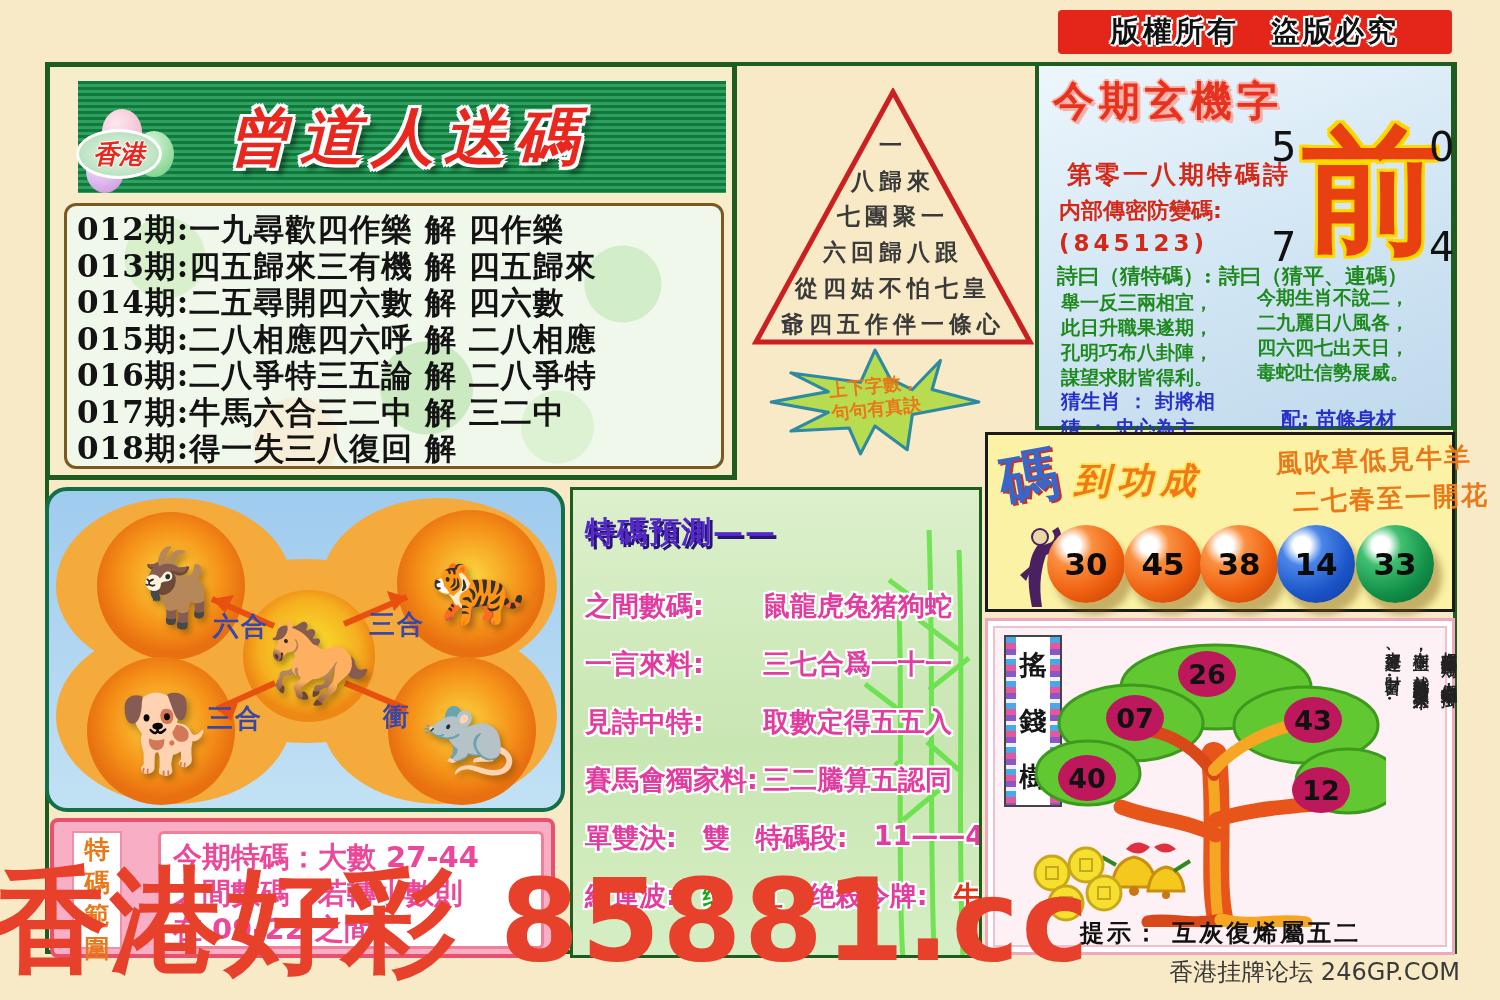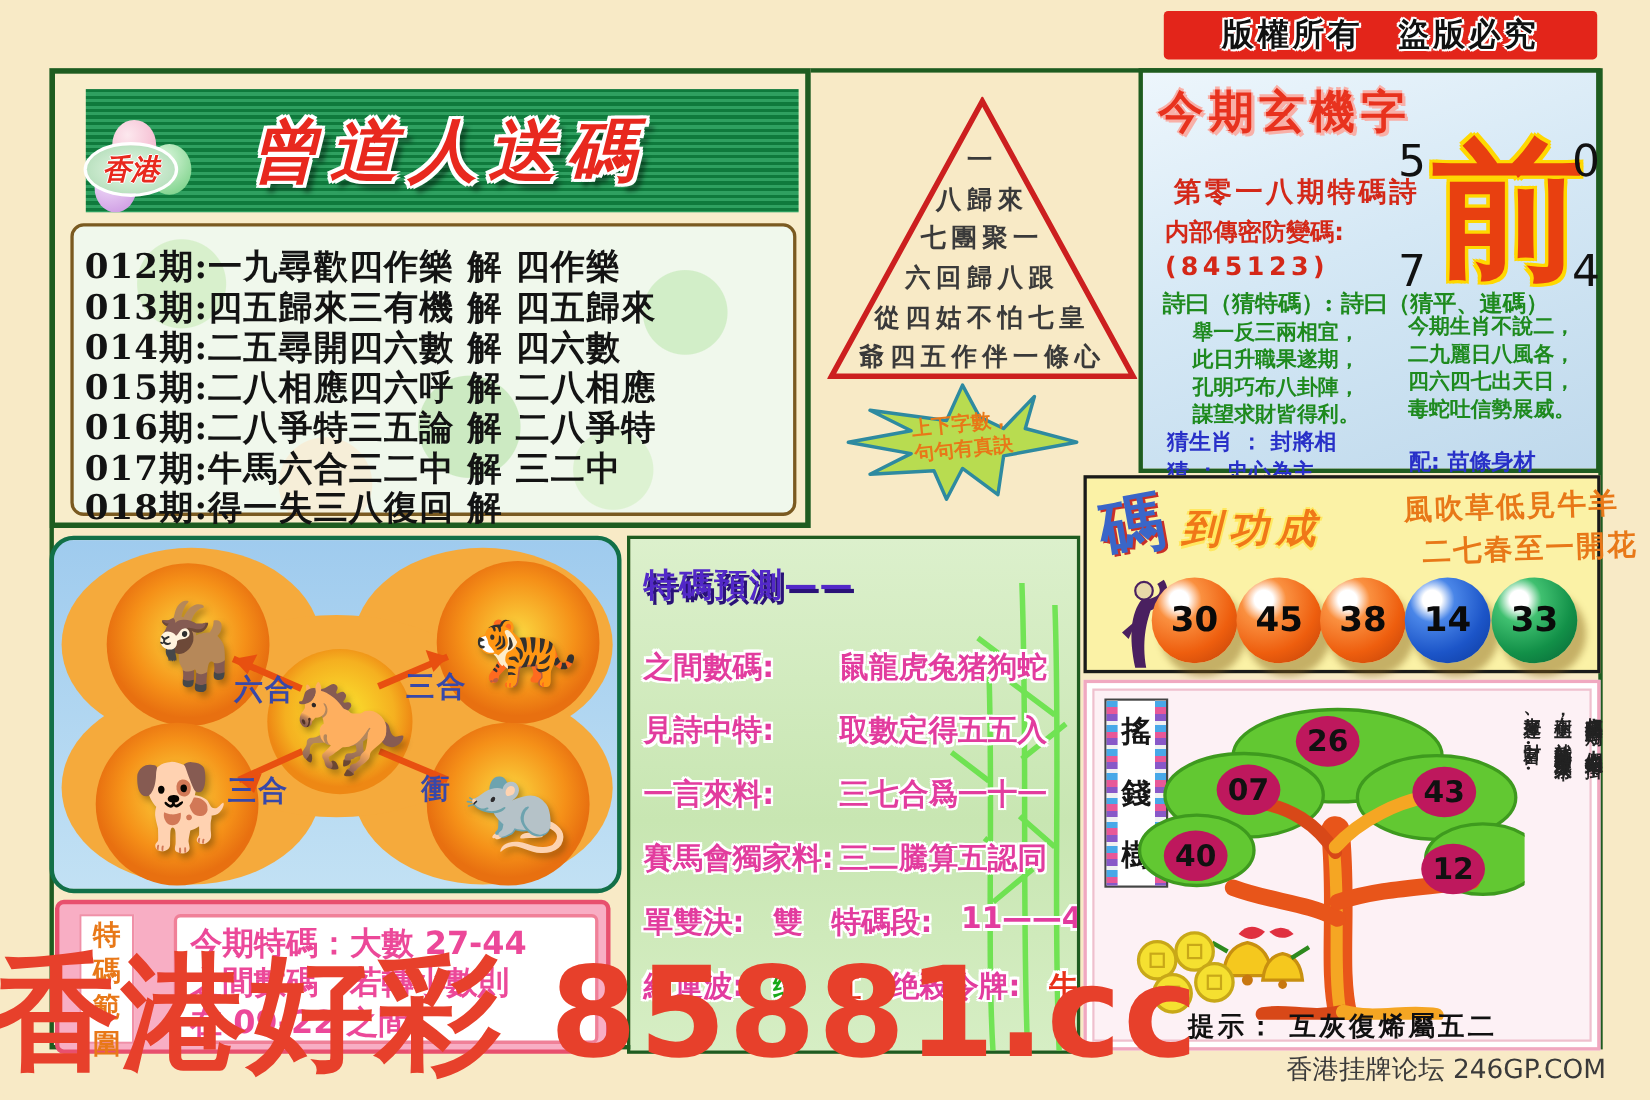--- a/index.html
+++ b/index.html
@@ -29,21 +29,21 @@
     text-shadow:-3px 0 #fff,3px 0 #fff,0 -3px #fff,0 3px #fff,3px 3px #fff,-3px -3px #fff,
       -3px 3px #fff,3px -3px #fff,7px 7px 5px rgba(0,0,0,.45); }
   #logo { left:8px; top:42px; width:130px; height:90px; z-index:3; }
   .balloon { position:absolute; border-radius:50%; }
   #logo-oval { position:absolute; left:18px; top:20px; width:86px; height:50px;
     border:3px solid #fff; border-radius:50%; background:radial-gradient(#E8F8E8,#A8D8B0);
     display:flex; align-items:center; justify-content:center;
     color:#E8281E; font-weight:bold; font-style:italic; font-size:26px;
     text-shadow:-1px 0 #fff,1px 0 #fff,0 1px #fff,0 -1px #fff; }
   #history-box { left:14px; top:136px; width:660px; height:266px;
-    border:3px solid #7A5A20; border-radius:12px; padding:19px 10px;
+    border:3px solid #7A5A20; border-radius:12px; padding:5px 10px;
     background:#F0F8EC;
     background-image:radial-gradient(circle at 15% 20%,#D8F0CC 0 40px,transparent 41px),
       radial-gradient(circle at 55% 70%,#CCEAC2 0 46px,transparent 47px),
       radial-gradient(circle at 85% 30%,#D2EEC8 0 38px,transparent 39px),
       radial-gradient(circle at 35% 90%,#F6EED8 0 42px,transparent 43px),
       radial-gradient(circle at 75% 85%,#DDF2D2 0 36px,transparent 37px); }
   .history-row { font-family:"DejaVu Serif","Liberation Serif",serif; font-weight:bold;
     font-size:31px; line-height:36.5px; color:#131313; white-space:nowrap; letter-spacing:1px; }
 
   
@@ -70,21 +70,21 @@
     text-shadow:-3px 0 #FFD800,3px 0 #FFD800,0 -3px #FFD800,0 3px #FFD800,
       -3px -3px #FFD800,3px 3px #FFD800,-3px 3px #FFD800,3px -3px #FFD800; }
   .corner-num { position:absolute; font-size:40px; color:#111; font-weight:normal; }
   #mys-poem-title { left:28px; top:92px; color:#D42818; font-weight:bold; font-size:25px;
     letter-spacing:3px; font-family:"DejaVu Serif","Liberation Serif",serif; }
   #mys-secret { left:20px; top:130px; color:#D42818; font-weight:bold; font-size:22px; }
   #mys-code { left:20px; top:164px; color:#D42818; font-weight:bold; font-size:23px; letter-spacing:4px; }
   #mys-header { left:18px; top:196px; width:396px; color:#1E8A1E; font-weight:bold;
     font-size:21px; white-space:nowrap; font-family:"DejaVu Serif","Liberation Serif",serif; }
   .poem-col { position:absolute; font-weight:bold; font-size:19px; line-height:25px;
-    color:#1E8A1E; white-space:nowrap;margin-left:23px; }
+    color:#1E8A1E; white-space:nowrap; }
   .blue-line { position:absolute; color:#2830C8; font-weight:bold; font-size:20px; white-space:nowrap; }
 
   
   #fortune { left:985px; top:432px; width:470px; height:180px; background:#FBF2A6;
     border:3px solid #1A1A1A; }
   #fortune-char { left:12px; top:4px; font-size:58px; font-weight:bold; color:#3A66C8;
     transform:rotate(-10deg); text-shadow:2px 2px 0 #C83028; }
   #fortune-rest { left:86px; top:22px; font-size:36px; font-weight:bold; font-style:italic;
     color:#F07818; letter-spacing:7px; white-space:nowrap;
     text-shadow:-2px 0 #FFE860,2px 0 #FFE860,0 2px #FFE860,0 -2px #FFE860; }
@@ -396,26 +396,26 @@
         <path d="M150 120 L110 90 M150 200 L190 168 M180 160 L140 130 M120 220 L86 194 M150 300 L116 272 M180 280 L148 252 M124 330 L160 300"></path>
       </g>
     </svg>
     <div id="pred-title" class="abs">特碼預測——</div>
     <div id="pred-rows" class="abs">
       <div class="pred-row">
         <span class="pred-label">之間數碼:</span>
         <span>鼠龍虎兔猪狗蛇</span>
       </div>
       <div class="pred-row">
+        <span class="pred-label">一言來料:</span>
+        <span>三七合爲一十一</span>
+      </div>
+      <div class="pred-row">
         <span class="pred-label">見詩中特:</span>
         <span>取數定得五五入</span>
-      </div>
-      <div class="pred-row">
-        <span class="pred-label">一言來料:</span>
-        <span>三七合爲一十一</span>
       </div>
       <div class="pred-row">
         <span class="pred-label">賽馬會獨家料:</span>
         <span>三二騰算五認同</span>
       </div>
       <div class="pred-row">
         <span>單雙決:</span>
           <span class="gap"></span>
         <span>雙</span>
           <span class="gap"></span>

